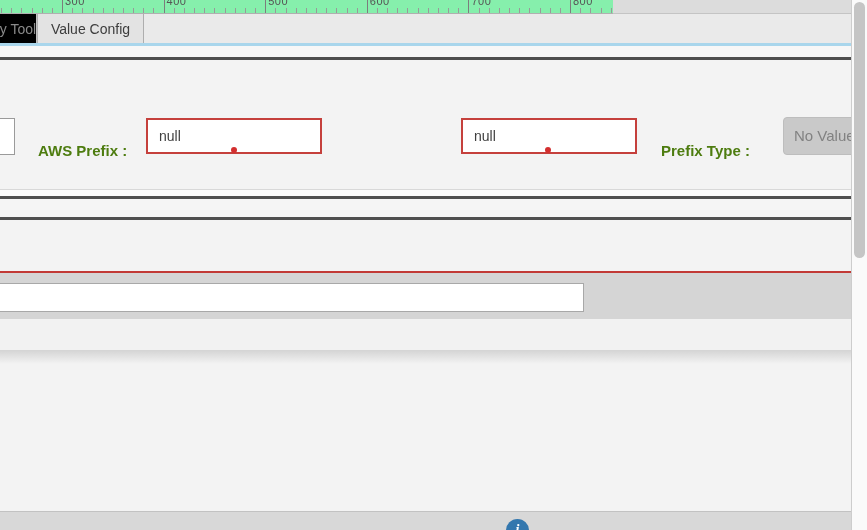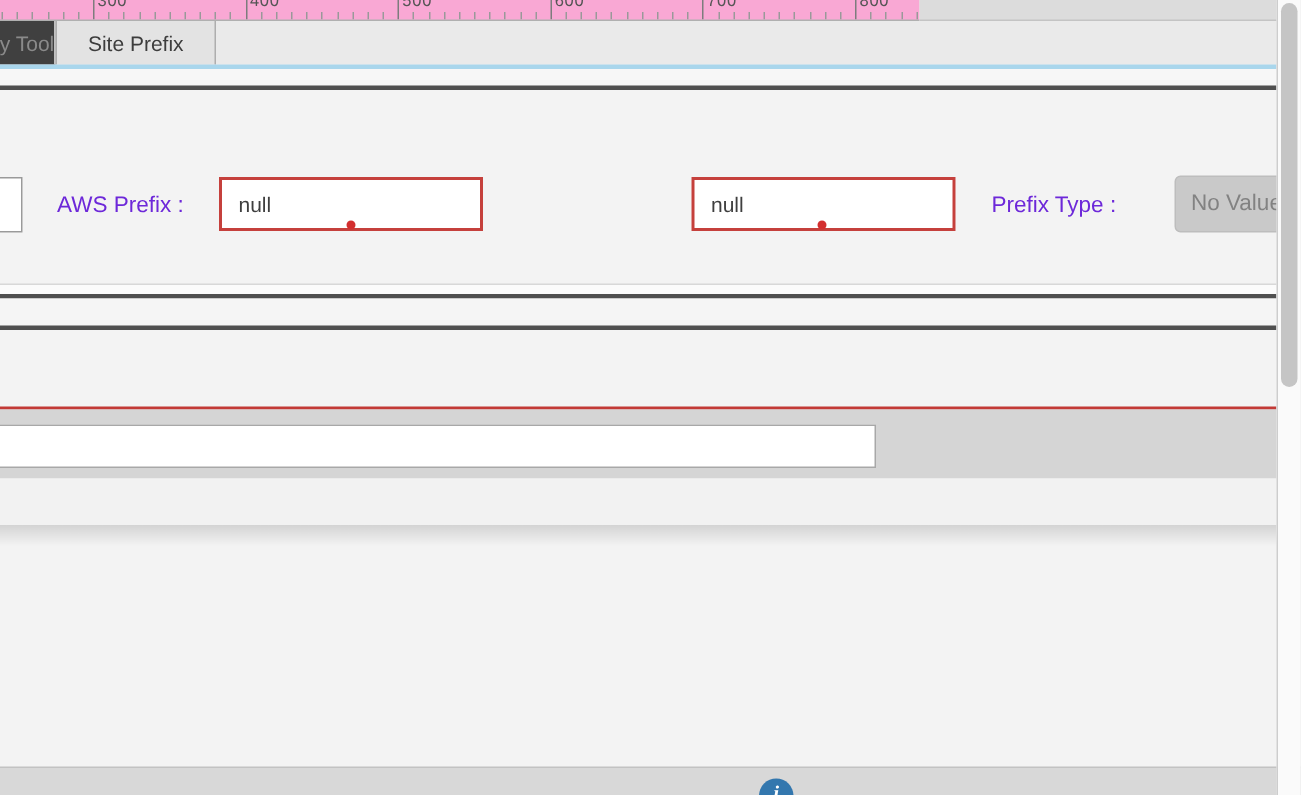--- a/index.html
+++ b/index.html
@@ -2,55 +2,55 @@
 <html><head>
 <meta charset="utf-8">
 <style>
   * { margin:0; padding:0; box-sizing:border-box; }
   html,body { width:867px; height:530px; overflow:hidden; }
   body { font-family:"Liberation Sans", sans-serif; background:#f3f3f3; }
   #page { position:relative; width:867px; height:530px; background:#f3f3f3; overflow:hidden; }
   .abs { position:absolute; }
 
   
-  #ruler { left:0; top:0; width:613px; height:14px; background:#f9a8d4;
+  #ruler { left:0; top:0; width:613px; height:14px; background:#86efac;
            border-bottom:1px solid #b0b0b0; overflow:hidden; }
   #ruler-ext { left:613px; top:0; width:238px; height:14px; background:#dcdcdc;
            border-bottom:1px solid #c4c4c4; }
   .tick { position:absolute; width:1px; background:#999; }
   .tick.major { background:#7d7d7d; top:0; height:13px; }
   .tick.minor { top:8px; height:5px; }
   .rlabel { position:absolute; top:-5px; font-size:11px; color:#555; letter-spacing:0.5px; }
 
   
   #tabbar { left:0; top:14px; width:851px; height:29px; background:#eaeaea; }
   .tab { position:absolute; top:0; height:29px; font-size:14px; display:flex;
          align-items:center; justify-content:center; white-space:nowrap; }
-  #tab-query { left:0; width:37px; background:#404040; border-right:1px solid #c2c2c2; color:#8a8a8a; overflow:hidden; }
+  #tab-query { left:0; width:37px; background:#000000; border-right:1px solid #c2c2c2; color:#8a8a8a; overflow:hidden; }
   #tab-site { left:37px; width:107px; background:#e3e3e3; color:#3d3d3d;
               border-left:1px solid #aeaeae; border-right:1px solid #aeaeae; }
 
   .hline { left:0; width:851px; }
   #blue-line  { top:43px; height:3px; background:#a9d6ec; }
   #band-under-tabs { top:46px; height:11px; background:#f7f7f7; width:851px; left:0; }
   #dark-line-1 { top:57px; height:3px; background:#4f4f4f; }
   #groove-line { top:189px; height:1px; background:#d8d8d8; }
   #groove-fill { top:190px; height:6px; background:#fbfbfb; }
   #dark-line-2 { top:196px; height:3px; background:#4f4f4f; }
   #band-mid { top:199px; height:18px; background:#f5f5f5; width:851px; left:0; }
   #dark-line-3 { top:217px; height:3px; background:#4f4f4f; }
   #red-line { top:271px; height:2px; background:#c23a36; }
   #gray-band { top:273px; height:46px; background:#d5d5d5; width:851px; left:0; }
   #band-low { top:319px; height:31px; background:#f2f2f2; width:851px; left:0; }
   #shadow-band { top:350px; height:14px; width:851px; left:0;
                  background:linear-gradient(to bottom, rgba(0,0,0,0.13), rgba(0,0,0,0)); }
 
   
-  .fld-label { top:119px; height:36px; line-height:36px; font-weight:normal;
-               font-size:15px; color:#6d28d9; white-space:nowrap; }
+  .fld-label { top:133px; height:36px; line-height:36px; font-weight:bold;
+               font-size:15px; color:#4d7c0f; white-space:nowrap; }
   .err-input { top:118px; width:176px; height:36px; background:#fff;
                border:2px solid #c5403c; font-size:14px; color:#3f3f3f;
                padding:0 0 0 11px; font-family:"Liberation Sans", sans-serif; outline:none; }
   .err-dot { top:147px; width:6px; height:6px; border-radius:50%; background:#d32f2f; }
   #stub-input { left:-9px; top:118px; width:24px; height:37px; background:#fff; border:1px solid #9a9a9a; }
   #novalue-btn { left:783px; top:117px; width:77px; height:38px; background:#c9c9c9;
                  border:1px solid #bdbdbd; border-radius:4px; color:#828282; font-size:15px;
                  line-height:36px; padding-left:10px; white-space:nowrap; overflow:hidden; }
 
   
@@ -146,21 +146,21 @@
       <div class="tick minor" style="left: 600.5px;"></div>
       <div class="tick minor" style="left: 610.6px;"></div>
     </div>
   <div id="ruler-ext" class="abs"></div>
 
   <div id="tabbar" class="abs">
     <div id="tab-query" class="tab">
       <span>y Tool</span>
     </div>
     <div id="tab-site" class="tab">
-      <span>Site Prefix</span>
+      <span>Value Config</span>
     </div>
   </div>
 
   <div id="blue-line" class="abs hline"></div>
   <div id="band-under-tabs" class="abs"></div>
   <div id="dark-line-1" class="abs hline"></div>
   <div id="groove-line" class="abs hline"></div>
   <div id="groove-fill" class="abs hline"></div>
   <div id="dark-line-2" class="abs hline"></div>
   <div id="band-mid" class="abs"></div>

